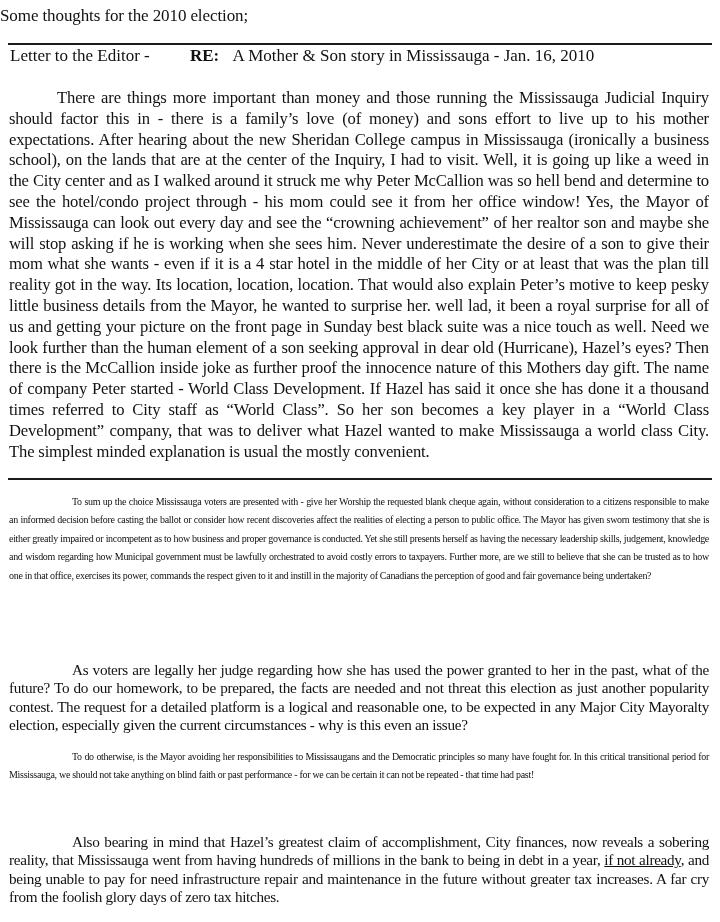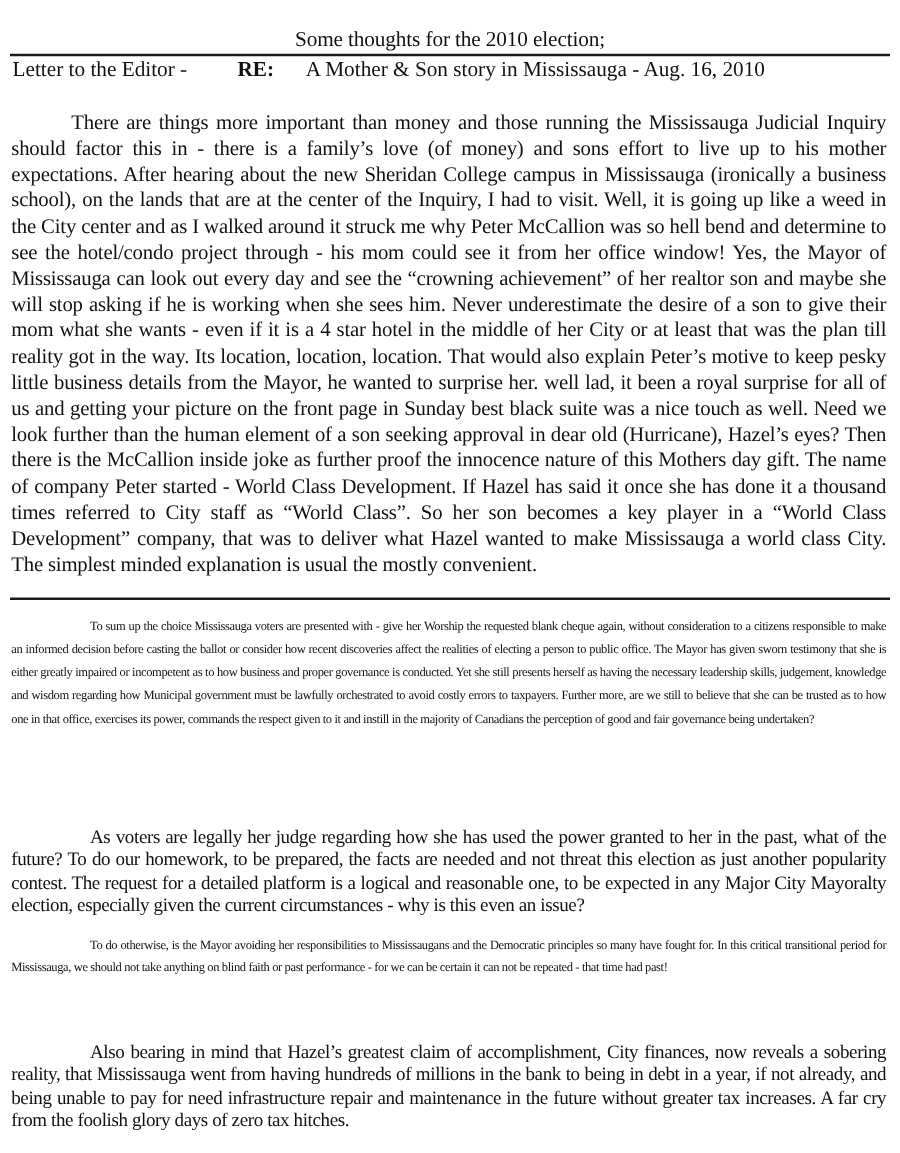--- a/index.html
+++ b/index.html
@@ -2,60 +2,60 @@
 <html><head>
 <meta charset="utf-8">
 <style>
   html, body { margin: 0; padding: 0; background: #ffffff; }
   body {
     width: 720px; height: 922px; overflow: hidden; position: relative;
     font-family: "Liberation Serif", "DejaVu Serif", serif;
     color: #111111;
   }
   .page-title {
-    position: absolute; top: 22px; left: 0; width: 720px;
-    text-align: center; font-size: 17px; letter-spacing: -0.1px;
+    position: absolute; top: 6px; left: 0; width: 720px;
+    font-size: 17px; letter-spacing: -0.1px;
   }
   .rule {
     position: absolute; left: 8px; width: 704px; height: 2px; background: #1a1a1a;
   }
   .rule.top { top: 43px; }
   .rule.mid { top: 478px; }
   .letter-header {
     position: absolute; top: 46px; left: 10px; width: 700px;
     font-size: 17px; white-space: nowrap;
   }
   .letter-header .label { margin-right: 36px; }
-  .letter-header .re { font-weight: bold; margin-right: 22px; }
+  .letter-header .re { font-weight: bold; margin-right: 10px; }
   .letter-header .subject { font-weight: normal; }
   .para {
     position: absolute; left: 8px; width: 700px;
     text-align: justify; text-indent: 48px;
     margin: 1px;
   }
   .p1 { top: 87px; font-size: 16.6px; line-height: 20.8px; letter-spacing: -0.15px; }
   .p2 { top: 492px; font-size: 10px; line-height: 18.4px; letter-spacing: -0.3px; text-indent: 63px; }
   .p3 { top: 660px; font-size: 15.2px; line-height: 18.4px; letter-spacing: -0.3px; text-indent: 63px; }
   .p4 { top: 747px; font-size: 10px; line-height: 18.4px; letter-spacing: -0.3px; text-indent: 63px; }
   .p5 { top: 832px; font-size: 15.2px; line-height: 18.4px; letter-spacing: -0.3px; text-indent: 63px; }
-  .ul { }
+  .ul { text-decoration: underline; }
 </style>
 </head>
 <body>
 
 <div>
   <div class="page-title">Some thoughts for the 2010 election;</div>
 
   <div class="rule top"></div>
 
   <div class="letter-header">
     <span class="label">Letter to the Editor -</span>
     <span class="re">RE:</span>
     <span class="subject">A Mother &amp; Son story in Mississauga -</span>
-    <span>Aug. 16, 2010</span>
+    <span>Jan. 16, 2010</span>
   </div>
 
   <p class="para p1">There are things more important than money and those running the Mississauga Judicial Inquiry should factor this in - there is a family’s love (of money) and sons effort to live up to his mother expectations.  After hearing about the new Sheridan College campus  in Mississauga (ironically a business school), on the lands that are at the center of the Inquiry, I had to visit. Well, it is going up like a weed in the City center and as I walked around it struck me why Peter McCallion was so hell bend and determine to see the hotel/condo project through - his mom could see it from her office window!  Yes, the Mayor of Mississauga can look out every day and see the “crowning achievement” of her realtor son and maybe she will stop asking if he is working when she sees him. Never underestimate the desire of a son to give their mom what she wants - even if it is a 4 star hotel in the middle of her City or at least that was the plan till reality got in the way. Its location, location, location.  That would also explain Peter’s motive to keep pesky little business details from the Mayor, he wanted to surprise her.  well lad, it been a royal surprise for all of us and getting your picture on the front page in Sunday best black suite was a nice touch as well.  Need we look further than the  human element of a son seeking approval in  dear old (Hurricane), Hazel’s eyes?  Then there is the McCallion inside joke as further proof the innocence nature of this Mothers day gift.  The name of company Peter started - World Class Development.  If Hazel has said it once she has done it a thousand times referred to City staff as “World Class”.  So her son becomes a key player in a “World Class Development” company, that was to deliver what Hazel wanted to make Mississauga a world class City.  The simplest minded explanation is usual the mostly convenient.</p>
 
   <div class="rule mid"></div>
 
   <p class="para p2">To sum up the choice Mississauga voters are presented with - give her Worship the requested blank cheque again, without consideration to a citizens responsible to make an informed decision before casting the ballot or consider how recent discoveries affect the realities of electing a person to public office.  The Mayor has given sworn testimony that she is either greatly impaired or incompetent as to how business and proper governance is conducted. Yet she still presents herself as having the necessary leadership skills, judgement, knowledge and wisdom regarding how Municipal government must be lawfully orchestrated to avoid costly errors to taxpayers.  Further more, are we still to believe that she can be trusted as to how one in that office, exercises its power, commands the respect given to it and instill in the majority of Canadians the perception of good and fair governance being undertaken?</p>
   <p class="para p3">As voters are legally her judge regarding how she has used the power granted to her in the past, what of the future?  To do our homework, to be prepared, the facts are needed and not threat this election as just another popularity contest.  The request for a detailed platform is a logical and reasonable one, to be expected in any Major City Mayoralty election, especially given the current circumstances - why is this even an issue?</p>
   <p class="para p4">To do otherwise, is the Mayor avoiding her responsibilities to Mississaugans and the Democratic principles so many have fought for.  In this critical transitional period for Mississauga, we should not take anything on blind faith or past performance - for we can be certain it can not be repeated - that time had past!</p>
 

